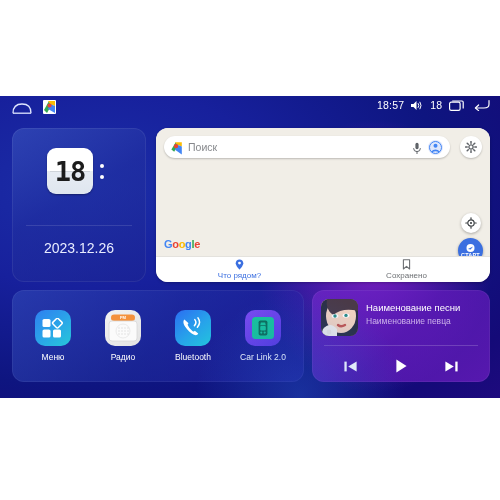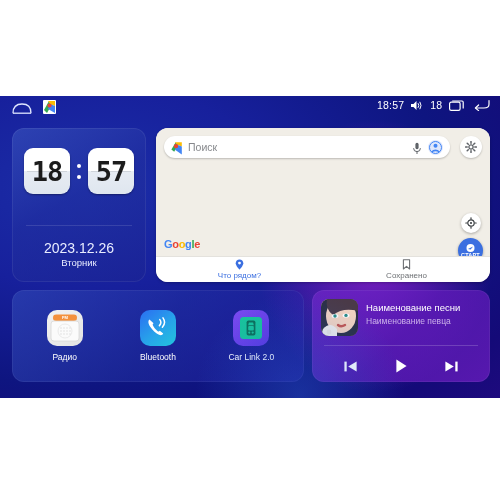--- a/index.html
+++ b/index.html
@@ -190,25 +190,23 @@
     </div>
   </div>
 
   <div class="card" id="clockCard">
     <div class="flip">
       <div class="digit">18</div>
       <div class="colon">
           <i></i>
           <i></i>
         </div>
-      <div class="digit">57</div>
     </div>
     <div class="divider"></div>
     <div class="cdate">2023.12.26</div>
-    <div class="cday">Вторник</div>
   </div>
 
   <div class="card" id="mapsCard">
     <div class="mapcanvas"></div>
 
     <div class="searchbar">
       <span class="pin-ic">
         <svg width="11" height="13" viewBox="0 0 11 13">
           <path d="M0.4 7.6 L4.6 0.4 L7.2 2.6 L3.2 9.8 Z" fill="#34A853"></path>
           <path d="M3.8 0.2 L10.8 0.2 L10.8 4.4 L6.2 2.8 Z" fill="#FBBC05"></path>
@@ -286,20 +284,31 @@
         <svg width="9" height="11" viewBox="0 0 9 11">
             <path d="M1.4 0.8 L7.6 0.8 L7.6 10 L4.5 7.4 L1.4 10 Z" fill="none" stroke="#6c6f73" stroke-width="1.1" stroke-linejoin="round"></path>
           </svg>
         <span class="tlabel">Сохранено</span>
       </div>
     </div>
   </div>
 
   <div class="card" id="dockCard">
 
+    <div class="app">
+      <div class="appicon ic-menu">
+        <svg width="22" height="21" viewBox="0 0 22 21">
+          <rect x="0.5" y="1" width="8" height="8" rx="1.6" fill="#ffffff"></rect>
+          <rect x="0.5" y="11.5" width="8" height="8" rx="1.6" fill="#ffffff"></rect>
+          <rect x="11" y="11.5" width="8" height="8" rx="1.6" fill="#ffffff"></rect>
+          <rect x="11.6" y="1.3" width="7.6" height="7.6" rx="1.4" fill="none" stroke="#ffffff" stroke-width="1.5" transform="rotate(45 15.4 5.1)"></rect>
+        </svg>
+      </div>
+      <span class="applabel">Меню</span>
+    </div>
 
 
     <div class="app">
       <div class="appicon ic-radio">
         <svg width="30" height="28" viewBox="0 0 30 28">
           <rect x="3" y="0.5" width="24" height="6.5" rx="3.2" fill="#f4913c"></rect>
           <text x="15" y="5.4" font-family="Liberation Sans, sans-serif" font-size="4.2" fill="#ffffff" text-anchor="middle" font-weight="bold">FM</text>
           <rect x="1" y="7" width="28" height="20" rx="3" fill="#fbfbfb" stroke="#d8d8d8" stroke-width="0.8"></rect>
           <circle cx="15" cy="17" r="7" fill="none" stroke="#e2e2e2" stroke-width="0.7"></circle>
           <g fill="#dcdcdc">

